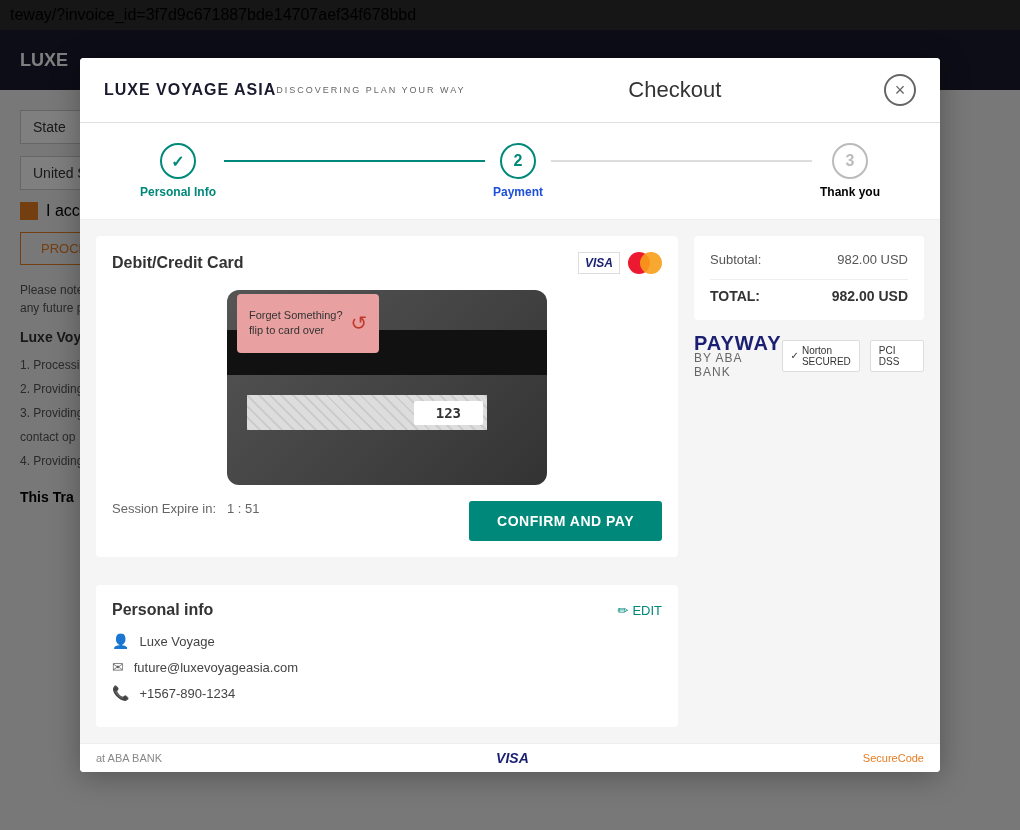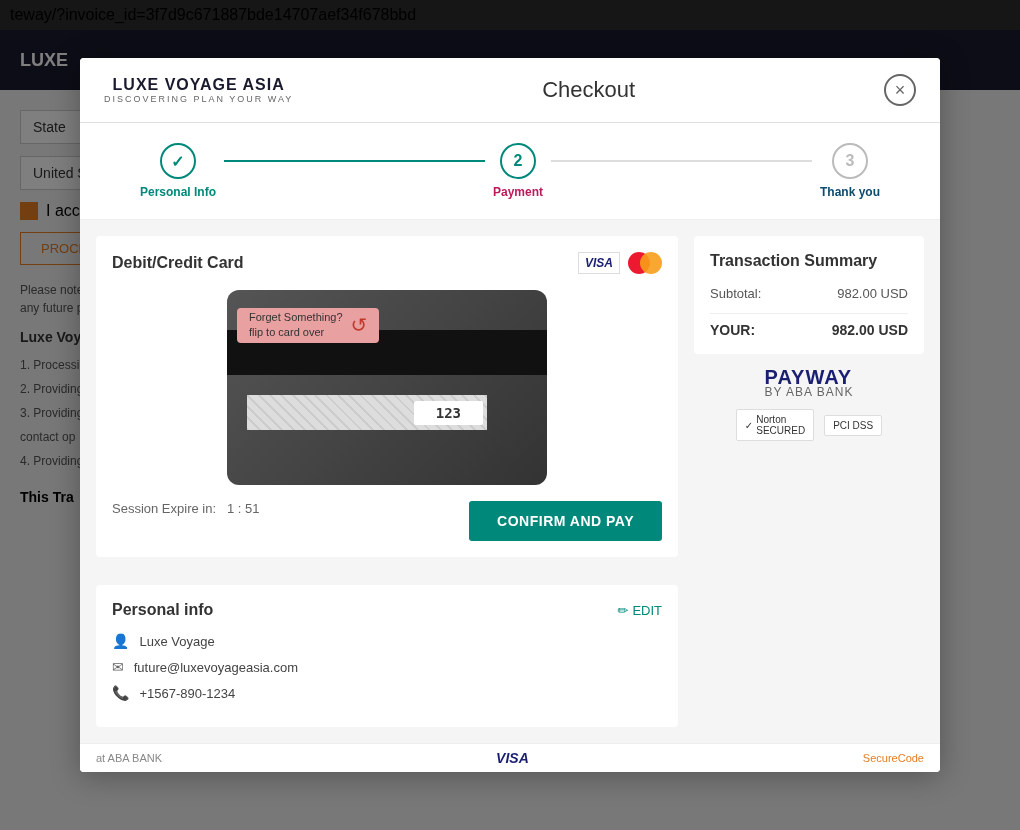--- a/index.html
+++ b/index.html
@@ -147,21 +147,21 @@
       display: flex;
       align-items: center;
       justify-content: space-between;
       padding: 16px 24px;
       border-bottom: 1px solid #e0e0e0;
       background: white;
     }
 
     .modal-logo {
       display: flex;
-      flex-direction: column;
+      flex-direction: row;
       align-items: center;
     }
 
     .modal-logo-name {
       font-size: 16px;
       font-weight: bold;
       color: #1a1a2e;
       letter-spacing: 1px;
     }
 
@@ -238,22 +238,22 @@
       color: #bbb;
       background: white;
     }
 
     .step-label {
       font-size: 12px;
       font-weight: bold;
     }
 
     .step-label.completed { color: #00897b; }
-    .step-label.active { color: #be185d; }
-    .step-label.inactive { color: #0c4a6e; }
+    .step-label.active { color: #1d4ed8; }
+    .step-label.inactive { color: #000000; }
 
     .step-connector {
       flex: 1;
       height: 2px;
       background: #00897b;
       margin: 0 8px;
       margin-bottom: 20px;
     }
 
     .step-connector.inactive {
@@ -387,25 +387,25 @@
       padding: 4px 22px;
       font-size: 14px;
       font-family: monospace;
       font-weight: bold;
       color: #333;
       border-radius: 2px;
     }
 
     .flip-tooltip {
       position: absolute;
-      top: 18px;
+      top: 4px;
       left: 10px;
       background: #e8a0a0;
       border-radius: 4px;
-      padding: 2px 12px;
+      padding: 14px 12px;
       display: flex;
       align-items: center;
       gap: 8px;
     }
 
     .flip-tooltip-text {
       font-size: 11px;
       color: #333;
       line-height: 1.4;
     }
@@ -518,23 +518,22 @@
     }
 
     .personal-icon {
       color: #666;
       font-size: 14px;
     }
 
     
     .payment-logos {
       display: flex;
-      flex-direction: column;
-      align-items: center;
-      gap: 10px;
+      flex-direction: row;
+      align-items: center;
       padding: 12px 0;
     }
 
     .payway-logo {
       font-size: 20px;
       font-weight: bold;
       color: #1a1f71;
       letter-spacing: 1px;
     }
 
@@ -734,28 +733,27 @@
             <span class="personal-icon">📞</span>
             <span>+1567-890-1234</span>
           </div>
         </div>
 
       </div>
 
       <div class="modal-right">
 
         <div class="summary-section">
-          <div class="summary-title">Transaction Summary</div>
           <div class="summary-row">
             <span>Subtotal:</span>
             <span>982.00 USD</span>
           </div>
           <hr class="summary-divider">
           <div class="summary-total-row">
-            <span>YOUR:</span>
+            <span>TOTAL:</span>
             <span>982.00 USD</span>
           </div>
         </div>
 
         <div class="payment-logos">
           <div>
             <div class="payway-logo">PAYWAY</div>
             <div class="payway-sub">BY ABA BANK</div>
           </div>
           <div class="security-logos">

